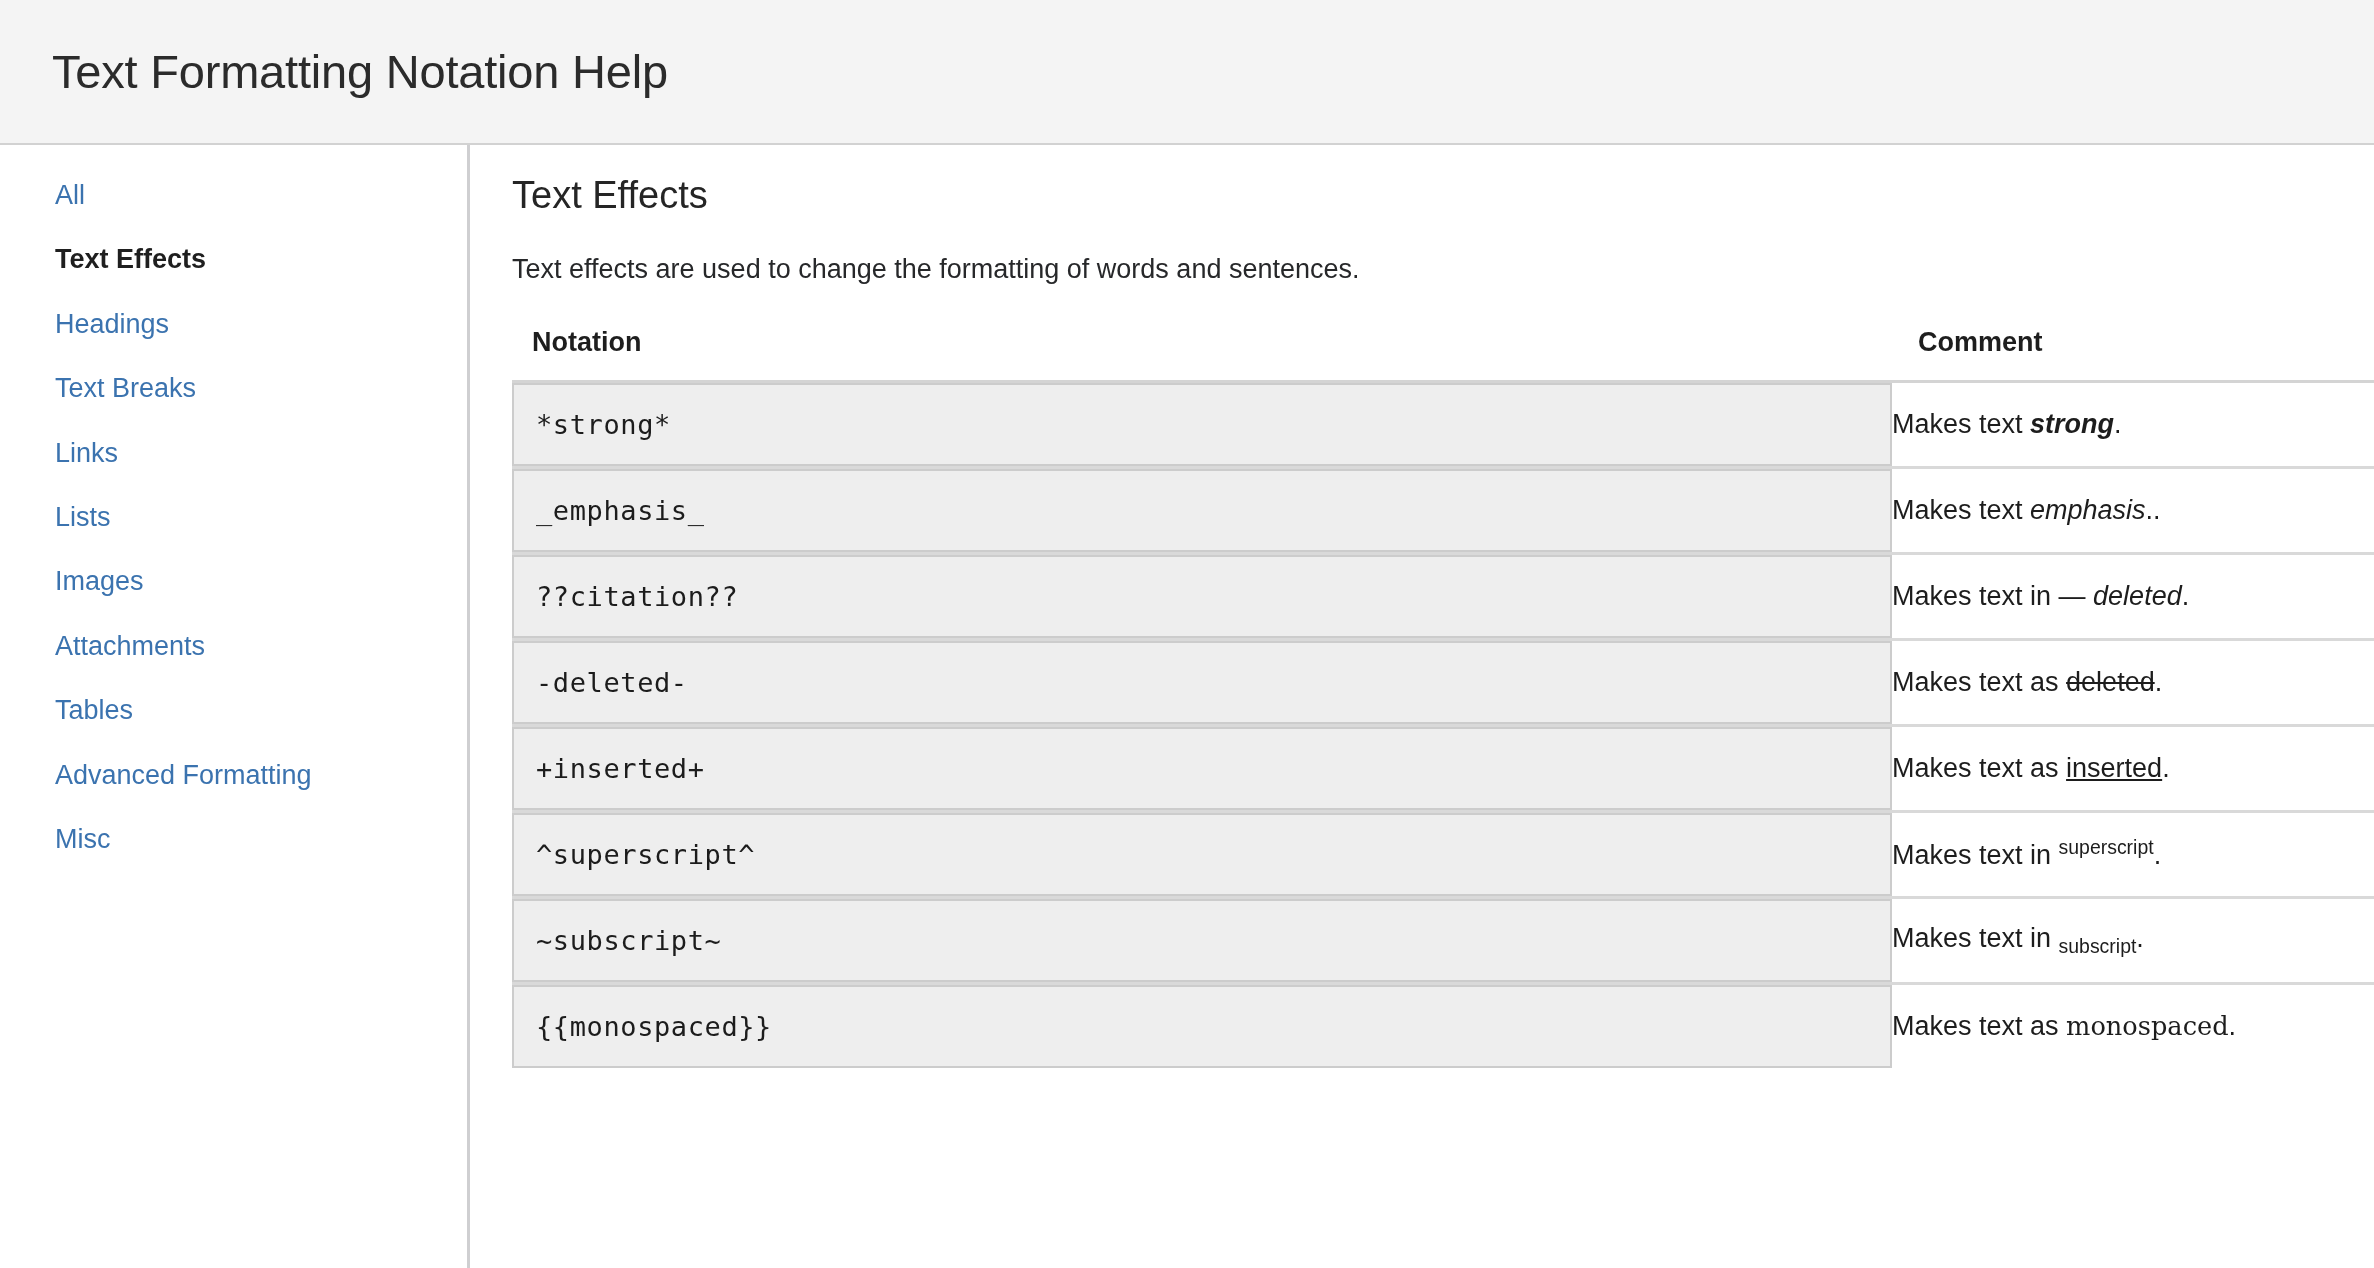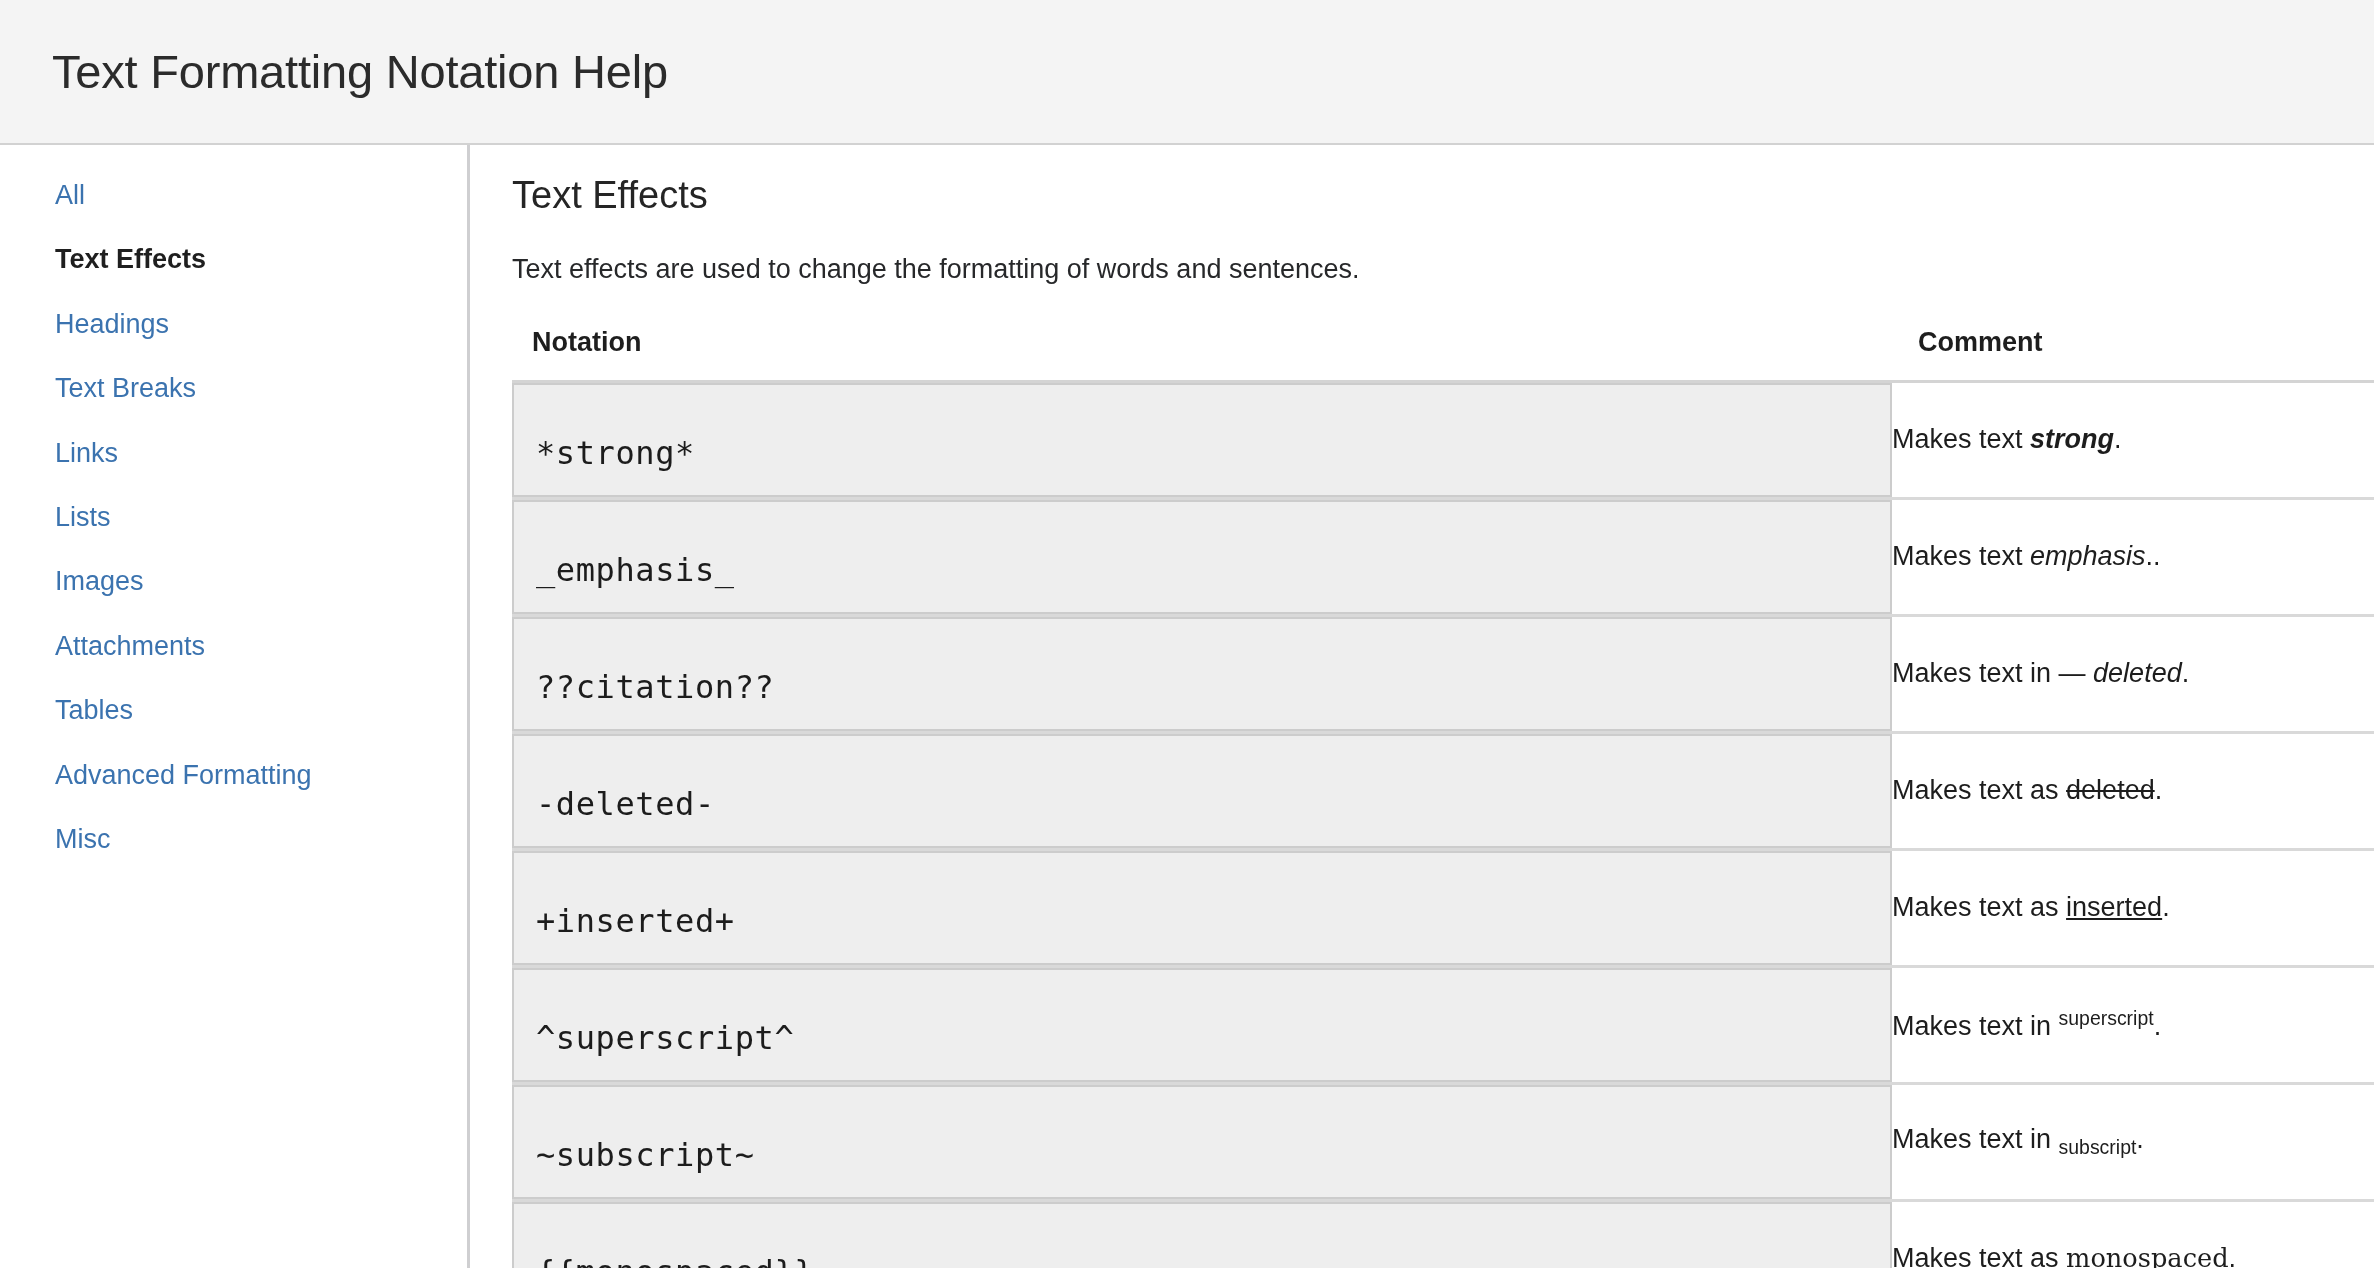--- a/index.html
+++ b/index.html
@@ -121,23 +121,22 @@
     color: #1c1c1c;
     padding: 26px 20px 26px 22px;
     white-space: pre;
     line-height: 1;
     min-height: 74px;
     display: flex;
     align-items: center;
   }
   .code-block > span {
     font-family: "DejaVu Sans Mono", "Liberation Mono", monospace;
-    font-size: 32px;
+    font-size: 27px;
     letter-spacing: 0.6px;
-    margin-top: 26px;
   }
 
   .comment-text {
     font-size: 27px;
     color: #1d1d1d;
     line-height: 1.3;
     white-space: nowrap;
   }
   .comment-text b { font-weight: bold; font-style: italic; }
   .comment-text i { font-style: italic; }

